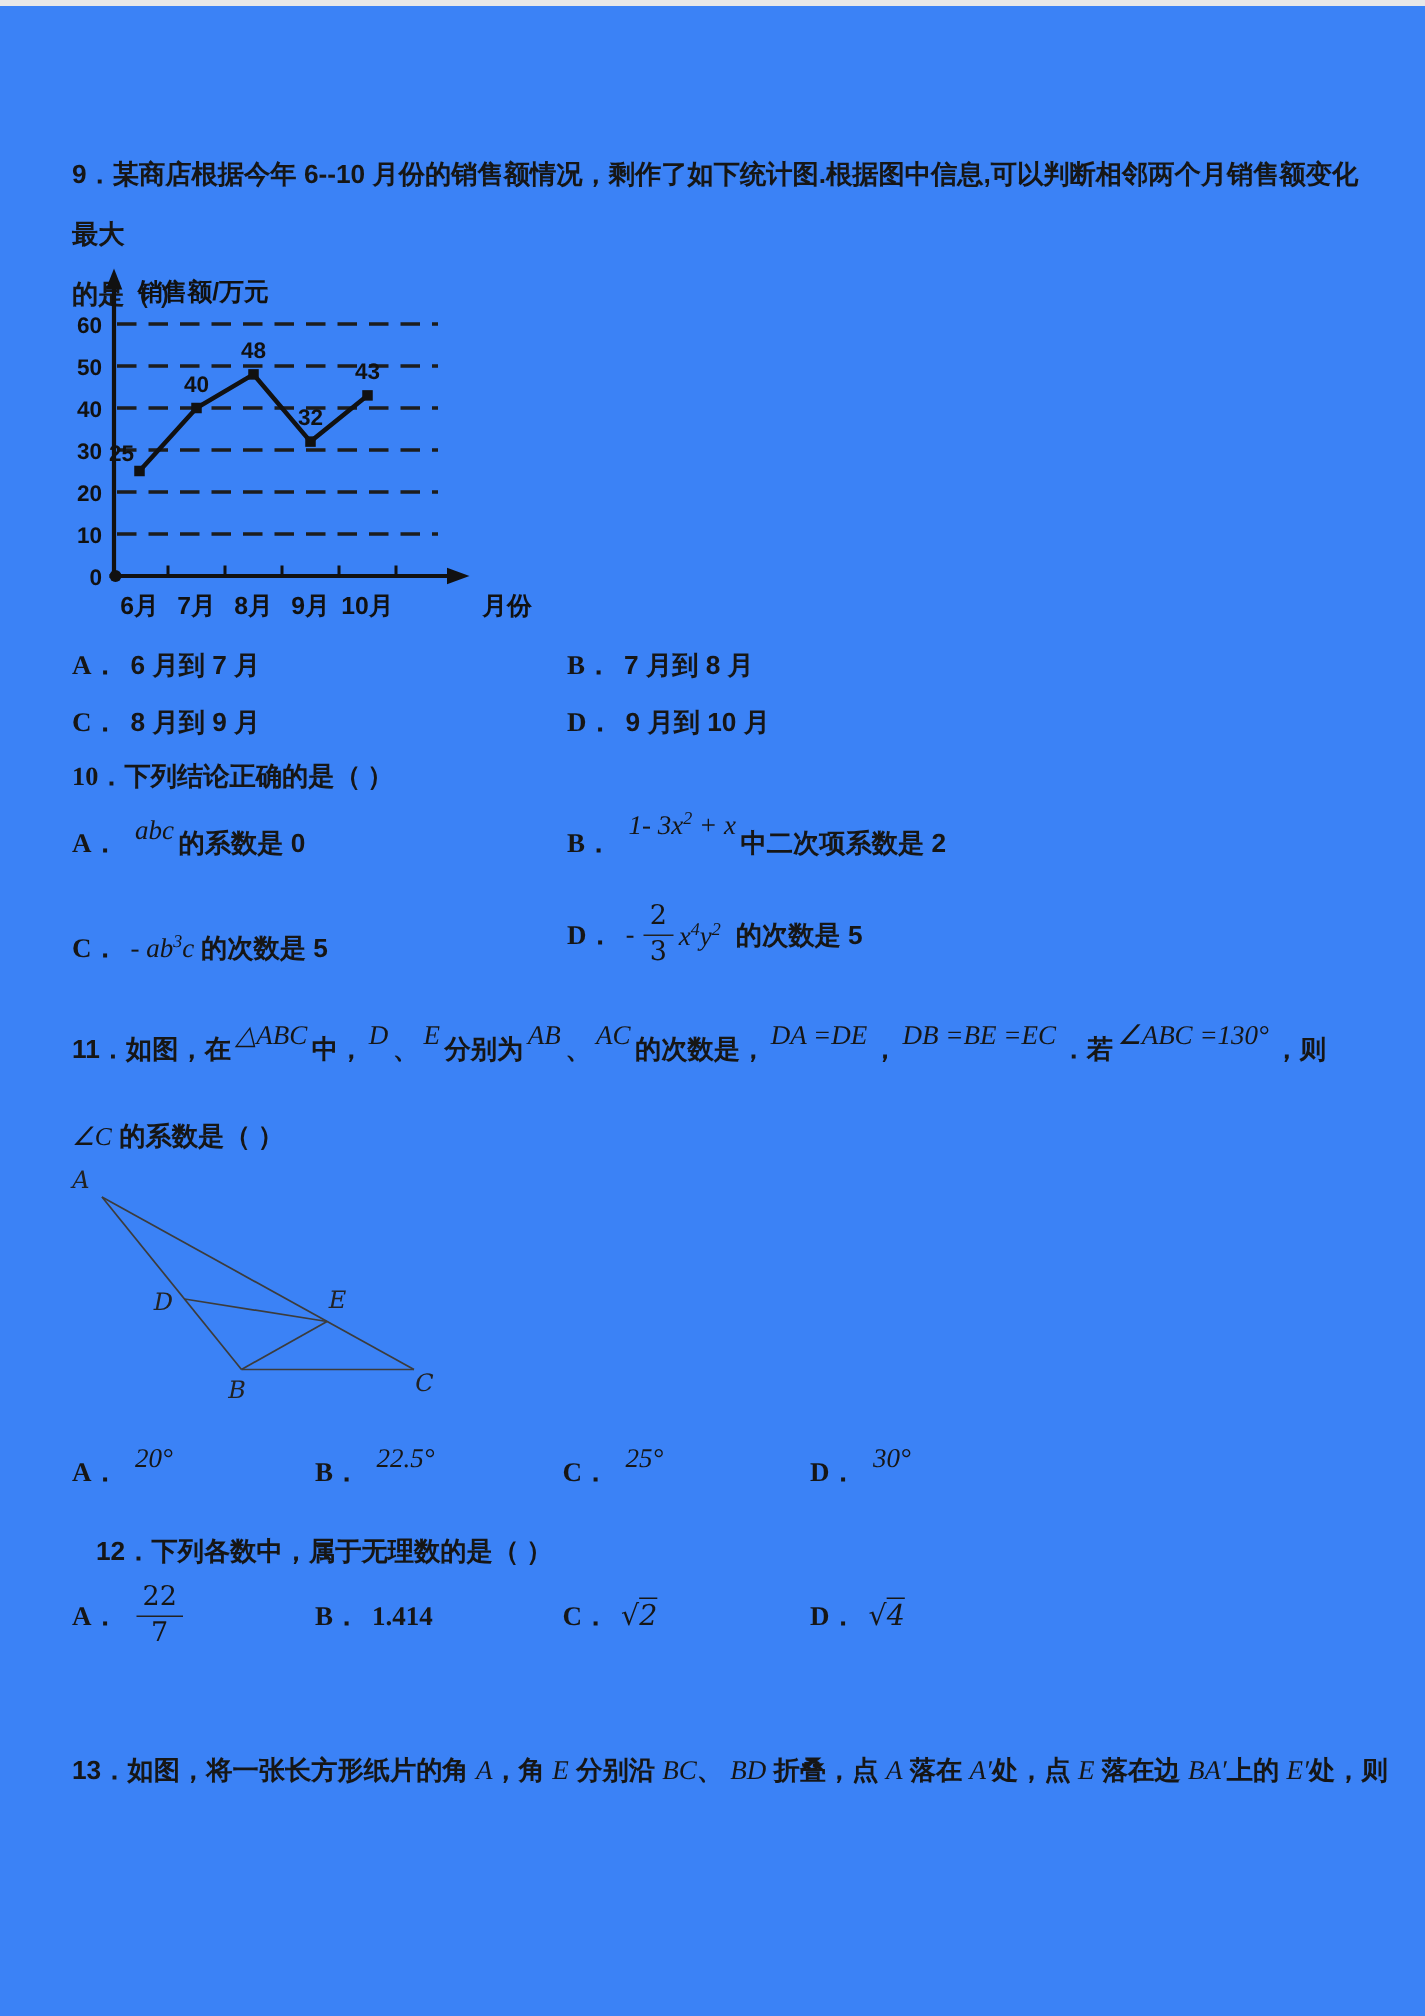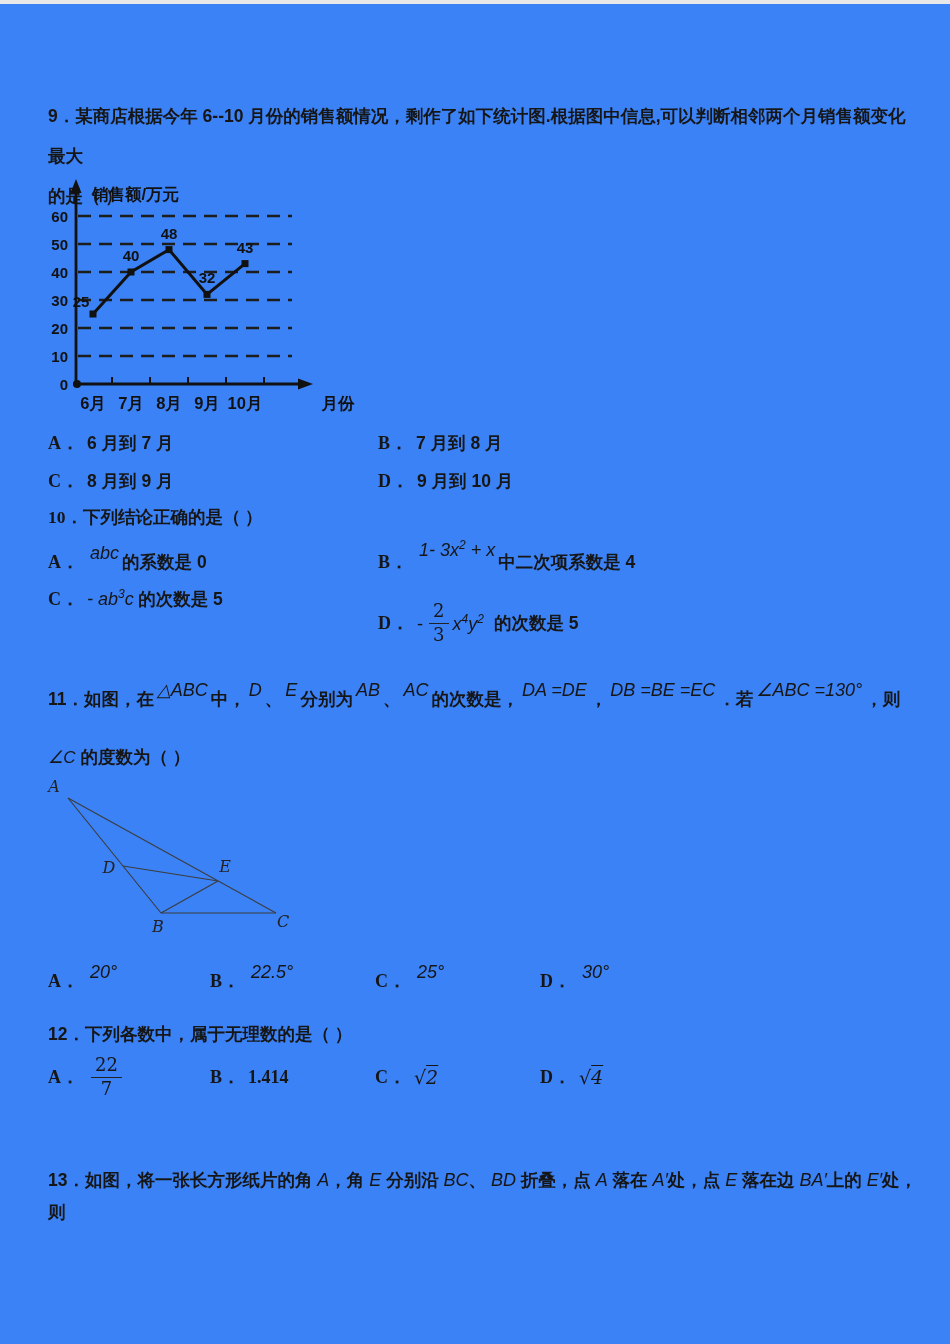--- a/index.html
+++ b/index.html
@@ -9,21 +9,21 @@
     margin:4px auto;
     background:#3b82f6;
     font-family:"Liberation Sans", sans-serif;
     color:#161616;
     overflow:hidden;
   }
   .blk{position:absolute;}
   .cn{font-weight:700;font-size:17.5px;line-height:30px;}
   .q9text{line-height:40px;width:872px;}
   .letter{font-family:"Liberation Serif", serif;font-weight:700;font-size:18px;margin-right:8px;}
-  .m{font-family:Liberation Sans, sans-serif;font-style:italic;font-weight:400;font-size:18px;}
+  .m{font-family:Liberation Serif, serif;font-style:italic;font-weight:400;font-size:18px;}
   .m sup{font-size:12px;font-style:italic;}
   .up{position:relative;top:-9px;padding:0 3px;}
   .up2{position:relative;top:-12px;padding:0 3px;}
   .opt .cn{display:inline;}
   .frac{display:inline-block;vertical-align:middle;text-align:center;
         font-family:"DejaVu Serif", serif;font-size:18px;line-height:1.12;margin:0 4px;}
   .frac .fnum{display:block;border-bottom:1.7px solid #222;padding:0 4px 1px;}
   .frac .fden{display:block;padding-top:1px;}
   .dsign{font-style:normal;font-family:"DejaVu Serif", serif;margin-right:2px;}
   .sqrt{font-family:"DejaVu Serif", serif;font-style:normal;font-size:19px;}
@@ -102,41 +102,41 @@
   <div class="blk opt" style="top:462px;left:378px;">
     <span class="letter">D．</span><span class="cn">9 月到 10 月</span>
   </div>
 
   <div class="blk cn" style="top:498px;left:48px;font-family:Liberation Serif, serif;">10．下列结论正确的是（  ）</div>
 
   <div class="blk opt" style="top:543px;left:48px;">
     <span class="letter">A．</span><span class="m up">abc</span><span class="cn">的系数是 0</span>
   </div>
   <div class="blk opt" style="top:543px;left:378px;">
-    <span class="letter">B．</span><span class="m up2"><span>1- 3x</span><sup>2</sup><span> + x</span></span><span class="cn">中二次项系数是 4</span>
+    <span class="letter">B．</span><span class="m up2"><span>1- 3x</span><sup>2</sup><span> + x</span></span><span class="cn">中二次项系数是 2</span>
   </div>
-  <div class="blk opt" style="top:580px;left:48px;">
+  <div class="blk opt" style="top:613px;left:48px;">
     <span class="letter">C．</span><span class="m"><span>- ab</span><sup>3</sup><span>c</span></span> <span class="cn">的次数是 5</span>
   </div>
   <div class="blk opt flexc" style="top:583px;left:378px;height:72px;">
     <span class="letter">D．</span>
     <span class="m dsign">-</span>
     <span class="frac">
         <span class="fnum">2</span>
         <span class="fden">3</span>
       </span>
     <span class="m"><span>x</span><sup>4</sup><span>y</span><sup>2</sup></span>
     <span class="cn" style="margin-left:10px;">的次数是 5</span>
   </div>
 
   <div class="blk cn" style="top:678px;left:48px;width:880px;line-height:34px;">
     <span>11．如图，在</span><span class="m up">△ABC</span><span>中，</span><span class="m up">D</span><span>、</span><span class="m up">E</span><span>分别为</span><span class="m up">AB</span><span>、</span><span class="m up">AC</span><span>的次数是，</span><span class="m up">DA =DE</span><span>，</span><span class="m up">DB =BE =EC</span><span>．若</span><span class="m up">∠ABC =130°</span><span>，则</span>
   </div>
   <div class="blk cn" style="top:738px;left:48px;">
-    <span class="m" style="font-size:17px;">∠C</span> <span>的度数为（  ）</span>
+    <span class="m" style="font-size:17px;">∠C</span> <span>的系数是（  ）</span>
   </div>
 
   <svg id="fig-svg" class="blk" style="top:772px;left:12px;" width="330" height="175" viewBox="0 0 330 175">
     <g stroke="#3c3c3c" stroke-width="1.15" fill="none">
       <line x1="56" y1="22" x2="149" y2="137"></line>
       <line x1="56" y1="22" x2="264" y2="137"></line>
       <line x1="111" y1="90" x2="206" y2="105"></line>
       <line x1="149" y1="137" x2="206" y2="105"></line>
       <line x1="149" y1="137" x2="264" y2="137"></line>
     </g>
@@ -153,21 +153,21 @@
   <div class="blk opt" style="top:965px;left:210px;">
     <span class="letter">B．</span><span class="m up">22.5°</span>
   </div>
   <div class="blk opt" style="top:965px;left:375px;">
     <span class="letter">C．</span><span class="m up">25°</span>
   </div>
   <div class="blk opt" style="top:965px;left:540px;">
     <span class="letter">D．</span><span class="m up">30°</span>
   </div>
 
-  <div class="blk cn" style="top:1015px;left:48px;">12．下列各数中，属于无理数的是（  ）</div>
+  <div class="blk cn" style="top:1015px;left:64px;">12．下列各数中，属于无理数的是（  ）</div>
 
   <div class="blk opt flexc" style="top:1042px;left:48px;height:62px;">
     <span class="letter">A．</span>
     <span class="frac">
         <span class="fnum">22</span>
         <span class="fden">7</span>
       </span>
   </div>
   <div class="blk opt flexc" style="top:1042px;left:210px;height:62px;">
     <span class="letter">B．</span>

